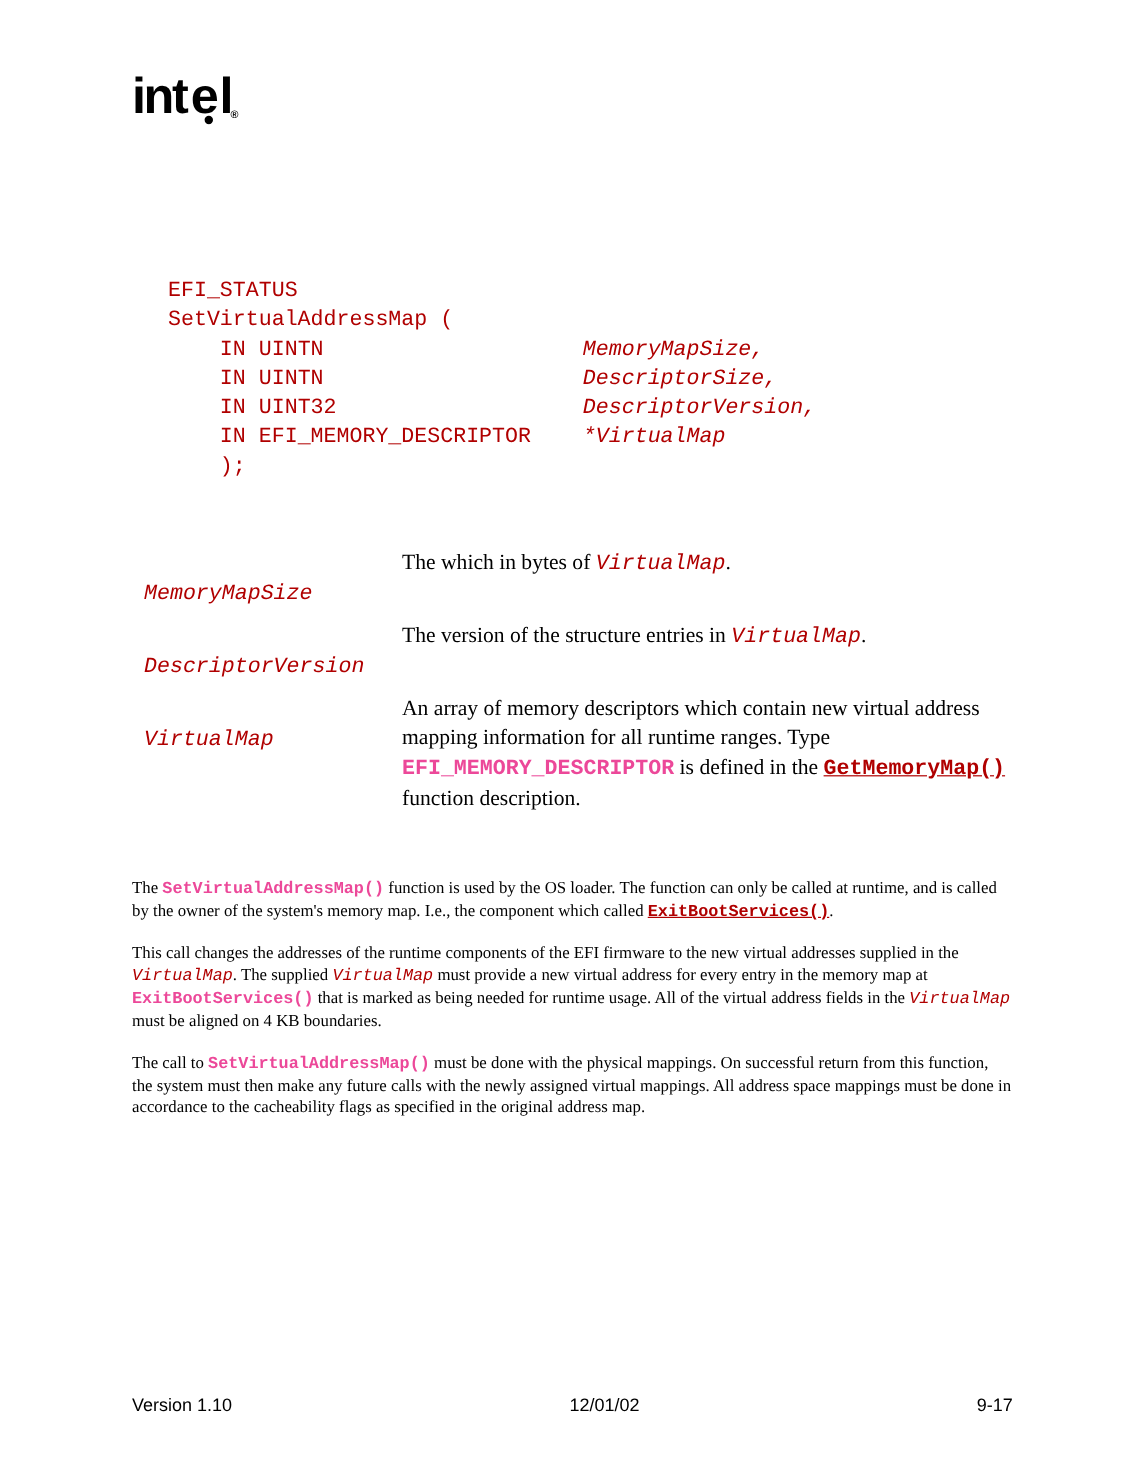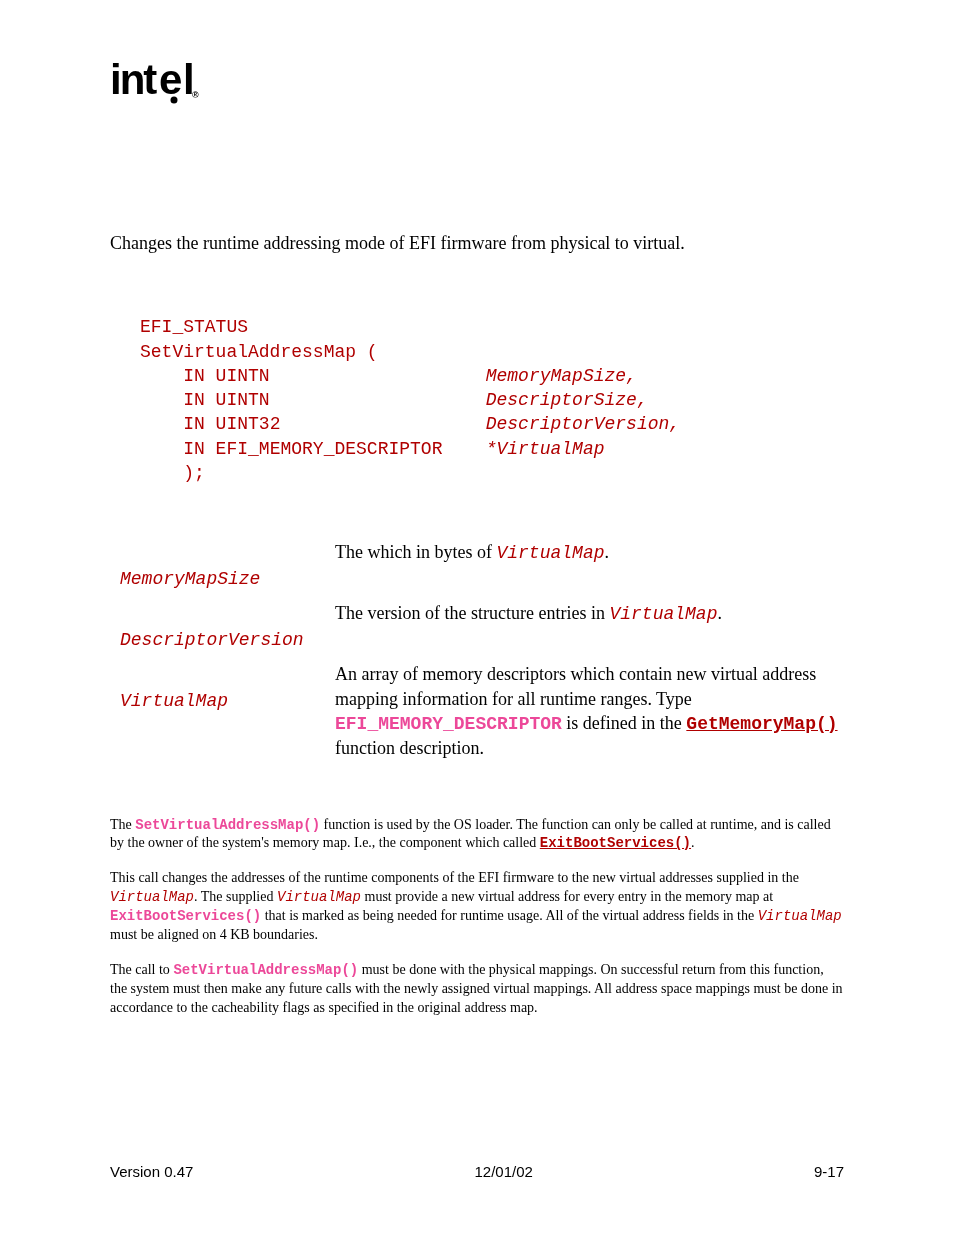--- a/index.html
+++ b/index.html
@@ -91,21 +91,20 @@
   <div class="logo">
     <svg width="90" height="44" viewBox="0 0 90 44">
       <text x="0" y="34" font-family="Arial,Helvetica,sans-serif" font-weight="bold" font-size="42" letter-spacing="-2">int</text>
       <text x="49" y="34" font-family="Arial,Helvetica,sans-serif" font-weight="bold" font-size="42">e</text>
       <text x="73" y="34" font-family="Arial,Helvetica,sans-serif" font-weight="bold" font-size="42">l</text>
       <circle cx="64" cy="40" r="3.5" fill="#000"></circle>
       <text x="82" y="38" font-size="9">®</text>
     </svg>
   </div>
 
-  <div class="body-text">Changes the runtime addressing mode of EFI firmware from physical to virtual.</div>
 
   <div class="proto"><span class="kw">EFI_STATUS</span>
 <span class="kw">SetVirtualAddressMap (</span>
     <span class="kw">IN UINTN</span>                    <span class="param-it">MemoryMapSize,</span>
     <span class="kw">IN UINTN</span>                    <span class="param-it">DescriptorSize,</span>
     <span class="kw">IN UINT32</span>                   <span class="param-it">DescriptorVersion,</span>
     <span class="kw">IN EFI_MEMORY_DESCRIPTOR</span>    <span class="param-it">*VirtualMap</span>
     <span class="kw">);</span></div>
 
   <div class="params-block">
@@ -123,18 +122,18 @@
     </div>
   </div>
 
   <div class="desc-para"><span>The </span><span class="mono-bold">SetVirtualAddressMap()</span><span> function is used by the OS loader.  The function can only be called at runtime, and is called by the owner of the system's memory map.  I.e., the component which called </span><span class="mono-bold-link">ExitBootServices()</span><span>.</span></div>
 
   <div class="desc-para"><span>This call changes the addresses of the runtime components of the EFI firmware to the new virtual addresses supplied in the </span><span class="mono-it">VirtualMap</span><span>.  The supplied </span><span class="mono-it">VirtualMap</span><span> must provide a new virtual address for every entry in the memory map at </span><span class="mono-bold">ExitBootServices()</span><span> that is marked as being needed for runtime usage.  All of the virtual address fields in the </span><span class="mono-it">VirtualMap</span><span>  must be aligned on 4 KB boundaries.</span></div>
 
   <div class="desc-para"><span>The call to </span><span class="mono-bold">SetVirtualAddressMap()</span><span> must be done with the physical mappings.  On successful return from this function, the system must then make any future calls with the newly assigned virtual mappings.  All address space mappings must be done in accordance to the cacheability flags as specified in the original address map.</span></div>
 
   <div class="footer">
-    <span>Version 0.47</span>
+    <span>Version 1.10</span>
     <span>12/01/02</span>
     <span>9-17</span>
   </div>
 
 </div>
 
 </body></html>

